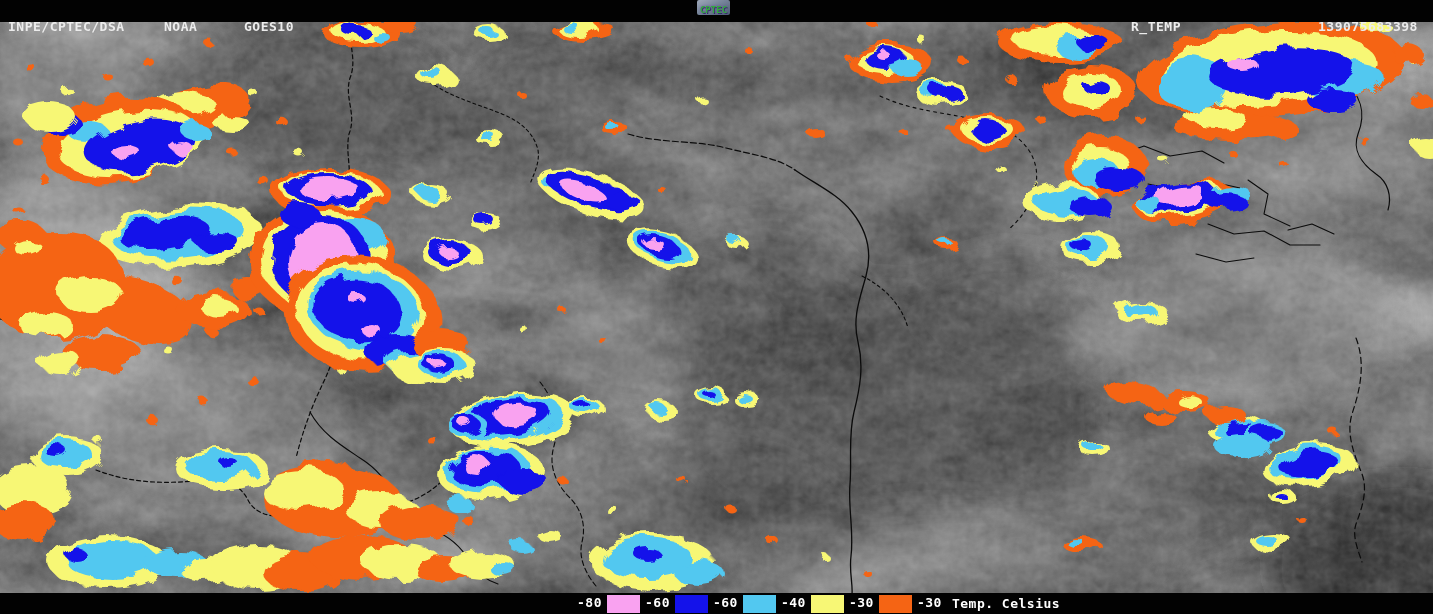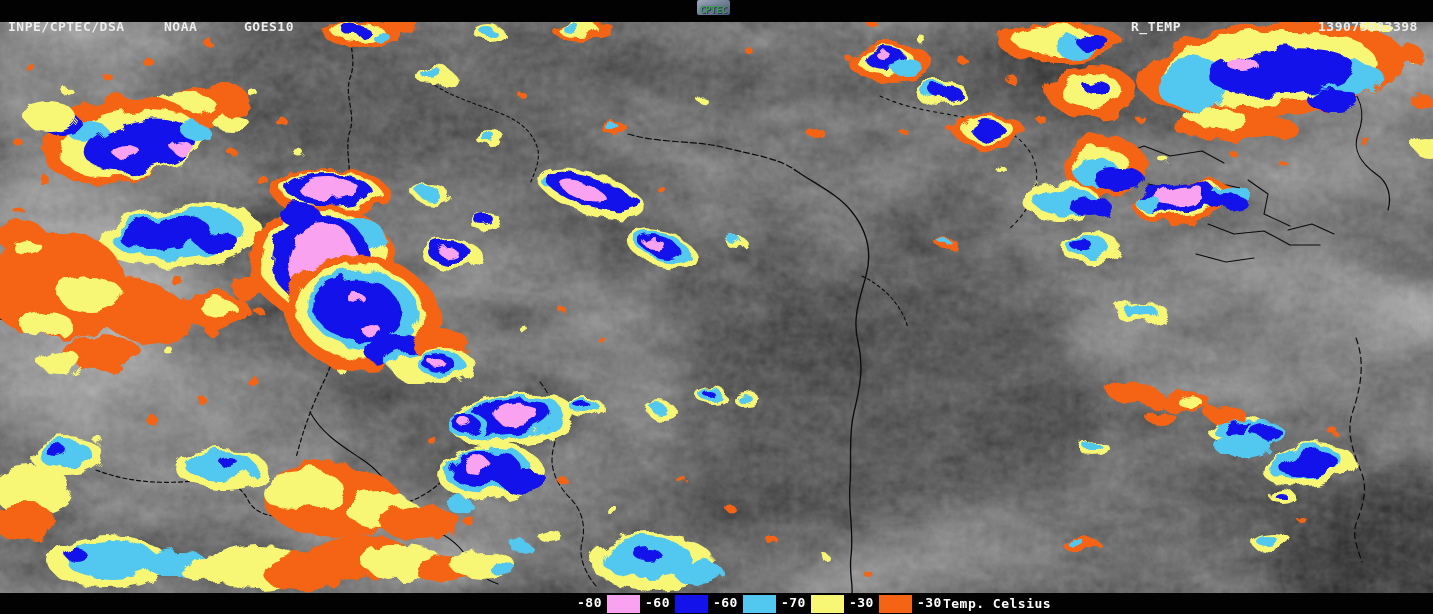--- a/index.html
+++ b/index.html
@@ -26,21 +26,21 @@
   .map { position:absolute; top:22px; left:0; width:1433px; height:571px; background:#575757; overflow:hidden; }
   .map svg { display:block; }
 
   
   .bottombar { position:absolute; bottom:0; left:0; width:1433px; height:21px; background:#020202; z-index:5; }
   #legend { position:absolute; left:576px; top:1px; height:19px; display:flex; align-items:center;
             color:#ffffff; font-size:13px; font-weight:bold; letter-spacing:.5px; }
   #legend-stops { display:flex; align-items:flex-start; gap:4px; }
   .lg-label { display:inline-block; padding:0 1px; white-space:pre; }
   .lg-swatch { width:33px; height:18px; display:inline-block; }
-  .lg-title { white-space:pre; }
+  .lg-title { margin-left:9px; white-space:pre; }
 </style>
 </head>
 <body>
 
 <div class="screen">
 
   <div class="topbar">
     <span class="t t-org">INPE/CPTEC/DSA</span>
     <span class="t t-agency">NOAA</span>
     <span class="t t-sat">GOES10</span>
@@ -541,21 +541,21 @@
 
   <div class="bottombar">
     <div id="legend">
       <span id="legend-stops">
           <span class="lg-label">-80</span>
           <span class="lg-swatch" style="background: rgb(249, 162, 240);"></span>
           <span class="lg-label">-60</span>
           <span class="lg-swatch" style="background: rgb(20, 18, 234);"></span>
           <span class="lg-label">-60</span>
           <span class="lg-swatch" style="background: rgb(82, 200, 240);"></span>
-          <span class="lg-label">-70</span>
+          <span class="lg-label">-40</span>
           <span class="lg-swatch" style="background: rgb(247, 247, 117);"></span>
           <span class="lg-label">-30</span>
           <span class="lg-swatch" style="background: rgb(245, 100, 20);"></span>
           <span class="lg-label">-30</span>
         </span>
       <span class="lg-title">Temp. Celsius</span>
     </div>
   </div>
 
 </div>

